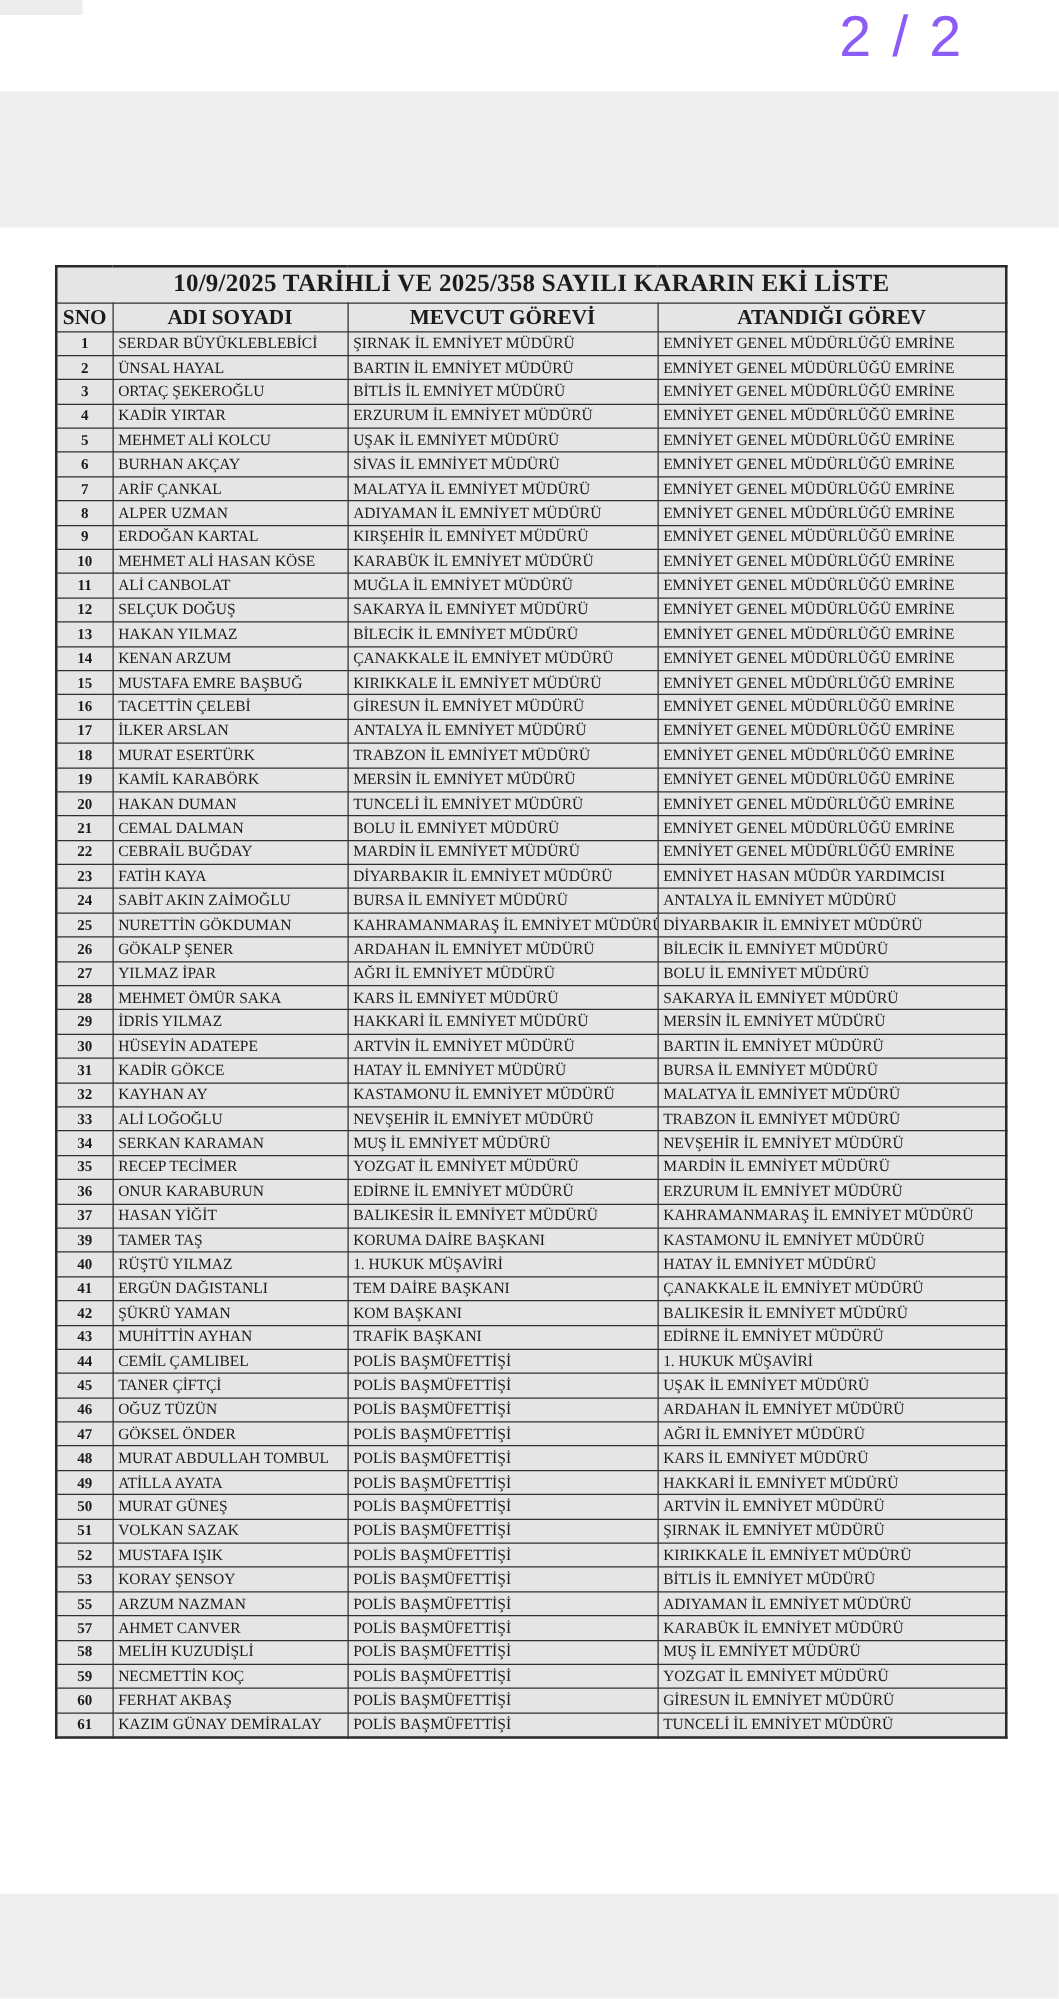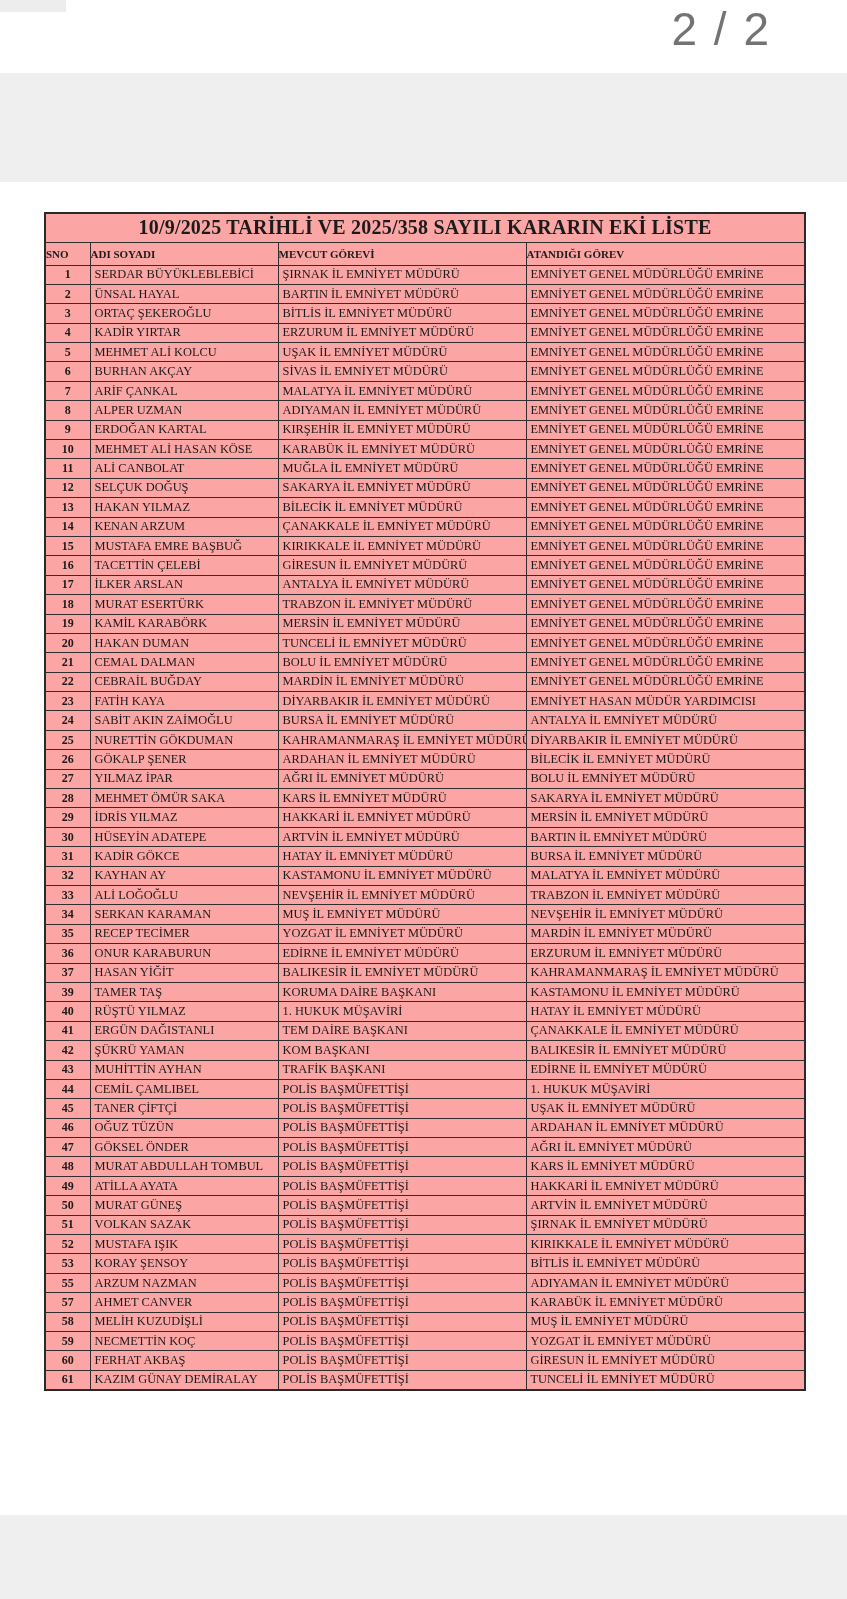--- a/index.html
+++ b/index.html
@@ -17,57 +17,57 @@
     width: 66px; height: 12px;
     background: #ededed;
   }
 
   .page-num {
     position: absolute;
     top: 2px; right: 76px;
     font-family: "Liberation Sans", sans-serif;
     font-size: 46px;
     font-weight: 400;
-    color: #737373;
+    color: #8b5cf6;
     letter-spacing: 2px;
   }
 
   .band { position: absolute; left: 0; width: 847px; background: #efefef; }
   .band-top { top: 73px; height: 109px; }
   .band-bottom { top: 1515px; height: 84px; }
 
   table.decree {
     position: absolute;
     left: 44px; top: 212px;
     width: 760px;
     border-collapse: collapse;
     table-layout: fixed;
-    background: #fca5a5;
+    background: #e5e5e5;
   }
   table.decree td, table.decree th {
     border: 1px solid #2f2f2f;
     color: #1b1b1b;
     overflow: hidden;
     white-space: nowrap;
   }
   table.decree { border: 2px solid #2a2a2a; }
 
   .title-row td {
     height: 29px;
     text-align: center;
     font-weight: bold;
     font-size: 20px;
     letter-spacing: 0.2px;
     border-bottom: 2px solid #2a2a2a;
   }
   .header-row th {
     height: 23px;
-    text-align: left;
+    text-align: center;
     font-weight: bold;
-    font-size: 11px;
+    font-size: 17px;
     border-bottom: 2px solid #2a2a2a;
   }
   tbody td {
     height: 19.4px;
     font-size: 12.4px;
     padding: 0 4px;
     vertical-align: middle;
   }
   tbody td.sno {
     text-align: center;

